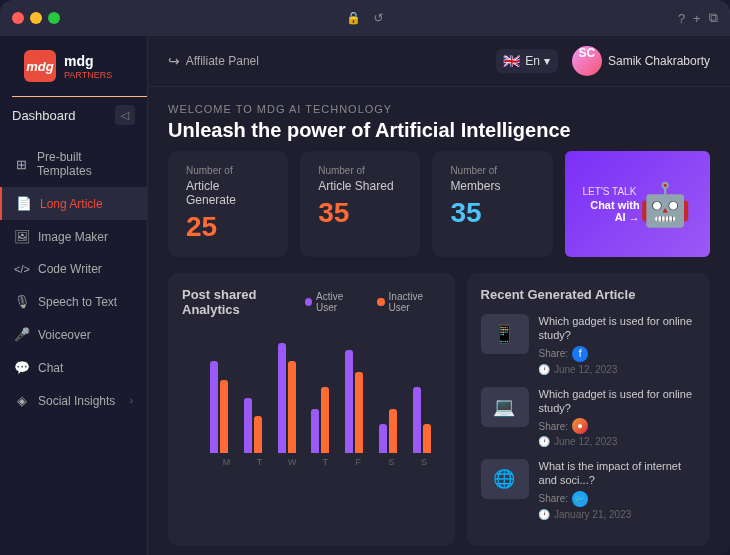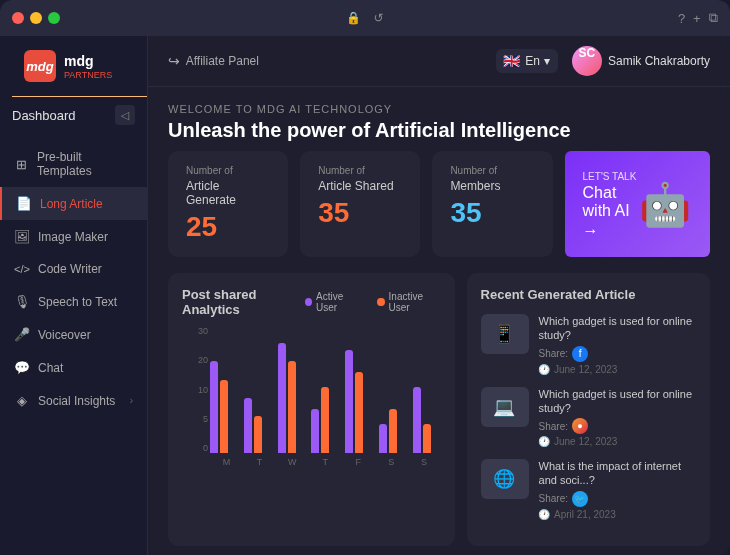--- a/index.html
+++ b/index.html
@@ -274,22 +274,23 @@
       position: relative;
       overflow: hidden;
     }
     .ai-card-text { color: white; }
     .ai-lets-talk {
       font-size: 10px;
       opacity: 0.8;
       margin-bottom: 2px;
     }
     .ai-cta {
-      font-size: 16px;
-      font-weight: 400;
+      font-size: 11px;
+      font-weight: 700;
+      text-align: right;
     }
     .ai-robot {
       font-size: 42px;
       position: relative;
     }
 
     
     .charts-row {
       display: flex;
       gap: 12px;
@@ -578,27 +579,20 @@
                 <span>Active User</span>
               </div>
               <div class="legend-item">
                 <div class="legend-dot legend-orange"></div>
                 <span>Inactive User</span>
               </div>
             </div>
           </div>
           <div class="bar-chart">
             <div class="chart-area">
-              <div class="y-axis">
-                <span class="y-label">30</span>
-                <span class="y-label">20</span>
-                <span class="y-label">10</span>
-                <span class="y-label">5</span>
-                <span class="y-label">0</span>
-              </div>
               <div id="bar-groups-container" style="display:flex; gap:6px; align-items:flex-end; flex:1; height:100%;">
                   <div style="display: flex; gap: 2px; align-items: flex-end; flex: 1 1 0%; height: 110px;">
                     <div style="width: 8px; background: rgb(155, 89, 245); border-radius: 3px 3px 0px 0px; height: 91.6667px;"></div>
                     <div style="width: 8px; background: rgb(255, 107, 53); border-radius: 3px 3px 0px 0px; height: 73.3333px;"></div>
                   </div>
                   <div style="display: flex; gap: 2px; align-items: flex-end; flex: 1 1 0%; height: 110px;">
                     <div style="width: 8px; background: rgb(155, 89, 245); border-radius: 3px 3px 0px 0px; height: 55px;"></div>
                     <div style="width: 8px; background: rgb(255, 107, 53); border-radius: 3px 3px 0px 0px; height: 36.6667px;"></div>
                   </div>
                   <div style="display: flex; gap: 2px; align-items: flex-end; flex: 1 1 0%; height: 110px;">
@@ -671,21 +665,21 @@
           <div class="article-item">
             <div class="article-thumb">🌐</div>
             <div class="article-info">
               <p class="article-text">What is the impact of internet and soci...?</p>
               <div class="article-share-row">
                 <span class="share-label">Share:</span>
                 <div class="share-icon" style="background:#1da1f2;font-size:9px;">🐦</div>
               </div>
               <p class="article-date">
                 <span>🕐</span>
-                <span>April 21, 2023</span>
+                <span>January 21, 2023</span>
               </p>
             </div>
           </div>
         </div>
       </div>
 
     </div>
   </div>
 </div>
 

